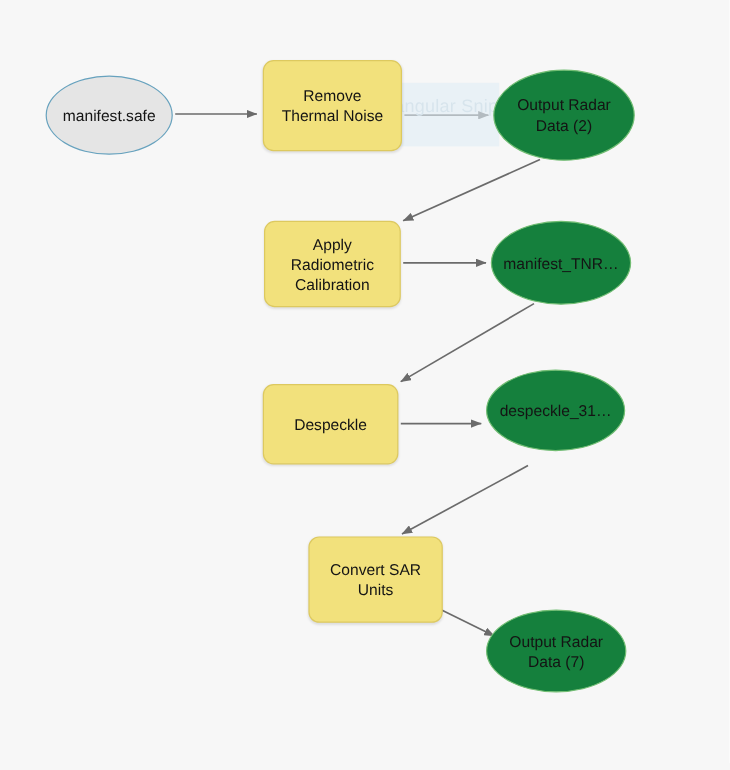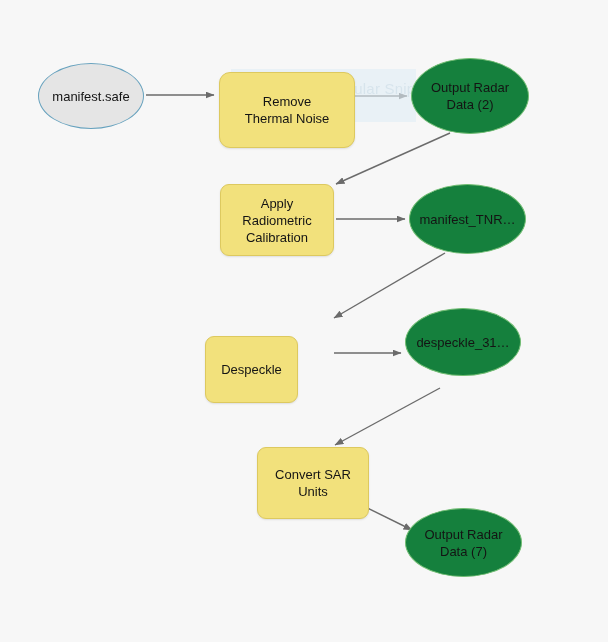--- a/index.html
+++ b/index.html
@@ -103,37 +103,37 @@
         <line x1="334" y1="353" x2="401" y2="353" stroke="#6b6b6b" stroke-width="1.4" marker-end="url(#arrowhead)"></line>
         <line x1="440" y1="388" x2="335" y2="445" stroke="#6b6b6b" stroke-width="1.4" marker-end="url(#arrowhead)"></line>
         <line x1="335" y1="492" x2="412" y2="530" stroke="#6b6b6b" stroke-width="1.4" marker-end="url(#arrowhead)"></line>
       </g>
   </svg>
 
   <div id="nodes">
       <div class="node node-src" style="left: 38px; top: 63px; width: 106px; height: 66px;">
         <span class="node-label">manifest.safe</span>
       </div>
-      <div class="node node-op" style="left: 219px; top: 72px; width: 136px; height: 76px; border-radius: 11px;">
+      <div class="node node-op" style="left: 219px; top: 50px; width: 116px; height: 76px;">
         <span class="node-label">Remove
 Thermal Noise</span>
       </div>
       <div class="node node-out" style="left: 411px; top: 58px; width: 118px; height: 76px;">
         <span class="node-label">Output Radar
 Data (2)</span>
       </div>
       <div class="node node-op" style="left: 220px; top: 184px; width: 114px; height: 72px;">
         <span class="node-label">Apply
 Radiometric
 Calibration</span>
       </div>
       <div class="node node-out" style="left: 409px; top: 184px; width: 117px; height: 70px;">
         <span class="node-label">manifest_TNR…</span>
       </div>
-      <div class="node node-op" style="left: 205px; top: 320px; width: 93px; height: 67px; margin-top: 16px;">
+      <div class="node node-op" style="left: 219px; top: 320px; width: 113px; height: 67px;">
         <span class="node-label">Despeckle</span>
       </div>
       <div class="node node-out" style="left: 405px; top: 308px; width: 116px; height: 68px;">
         <span class="node-label">despeckle_31…</span>
       </div>
       <div class="node node-op" style="left: 221px; top: 447px; width: 112px; height: 72px; margin-left: 36px;">
         <span class="node-label">Convert SAR
 Units</span>
       </div>
       <div class="node node-out" style="left: 405px; top: 508px; width: 117px; height: 69px;">

